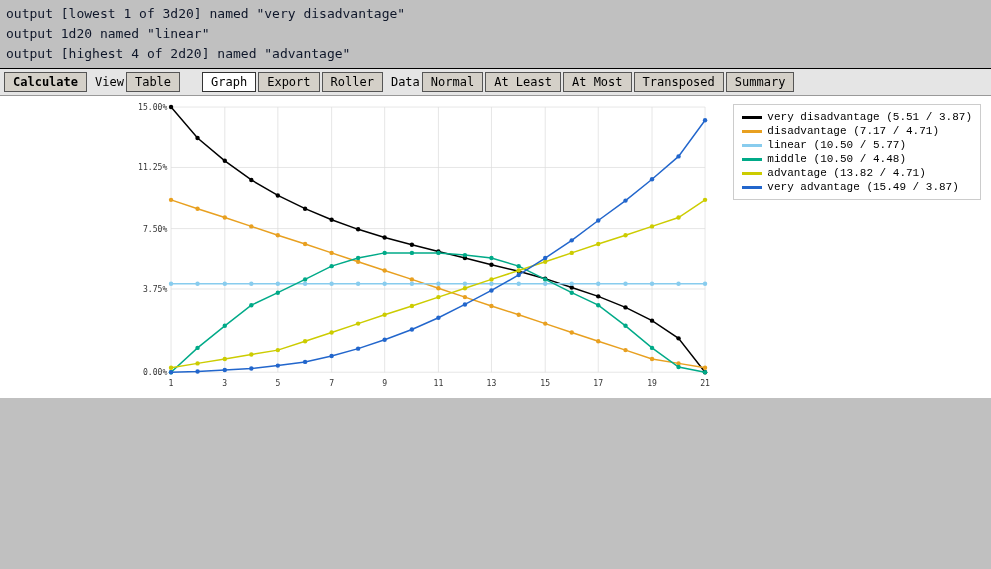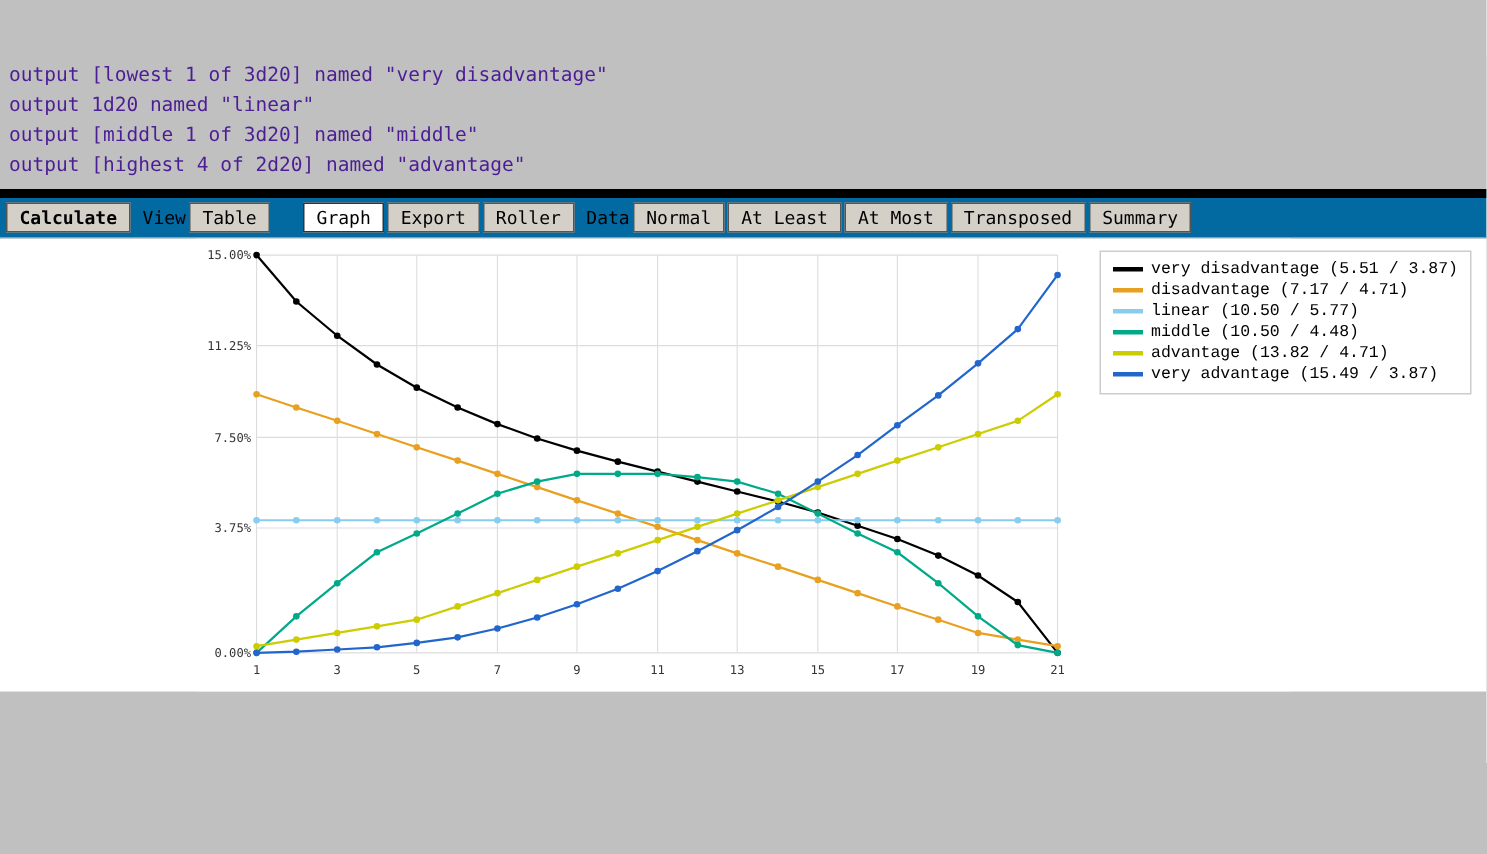--- a/index.html
+++ b/index.html
@@ -2,32 +2,31 @@
 <html><head>
   <meta charset="utf-8">
   <style>
     * { margin: 0; padding: 0; box-sizing: border-box; }
     body { background: #c0c0c0; font-family: monospace; font-size: 13px; width: 991px; height: 569px; overflow: hidden; }
 
     #output-area {
       background: #c0c0c0;
       padding: 4px 6px;
       line-height: 1.55;
-      color: #4c1d95;
+      color: #0f172a;
       font-size: 13px;
-      margin-top: 37px;
     }
 
     #toolbar {
-      background: #0369a1;
+      background: #e5e5e5;
       padding: 3px 4px;
       display: flex;
       align-items: center;
       gap: 2px;
-      border-top: 6px solid #000000;
+      border-top: 1px solid #000000;
       border-bottom: 1px solid #999;
     }
 
     .tb-btn {
       padding: 2px 8px;
       font-size: 12px;
       font-family: monospace;
       cursor: pointer;
       border: 1px solid #555;
       background: #d4d0c8;
@@ -79,21 +78,20 @@
       margin-right: 5px;
       flex-shrink: 0;
     }
   </style>
 </head>
 <body>
 
 <div id="output-area">
   <div>output [lowest 1 of 3d20] named "very disadvantage"</div>
   <div>output 1d20 named "linear"</div>
-  <div>output [middle 1 of 3d20] named "middle"</div>
   <div>output [highest 4 of 2d20] named "advantage"</div>
 </div>
 
 <div id="toolbar">
   <button class="tb-btn calculate">Calculate</button>
   <span class="tb-sep"></span>
   <span style="font-size:12px;">View</span>
   <button class="tb-btn">Table</button>
   <button class="tb-btn active">Graph</button>
   <button class="tb-btn">Export</button>

